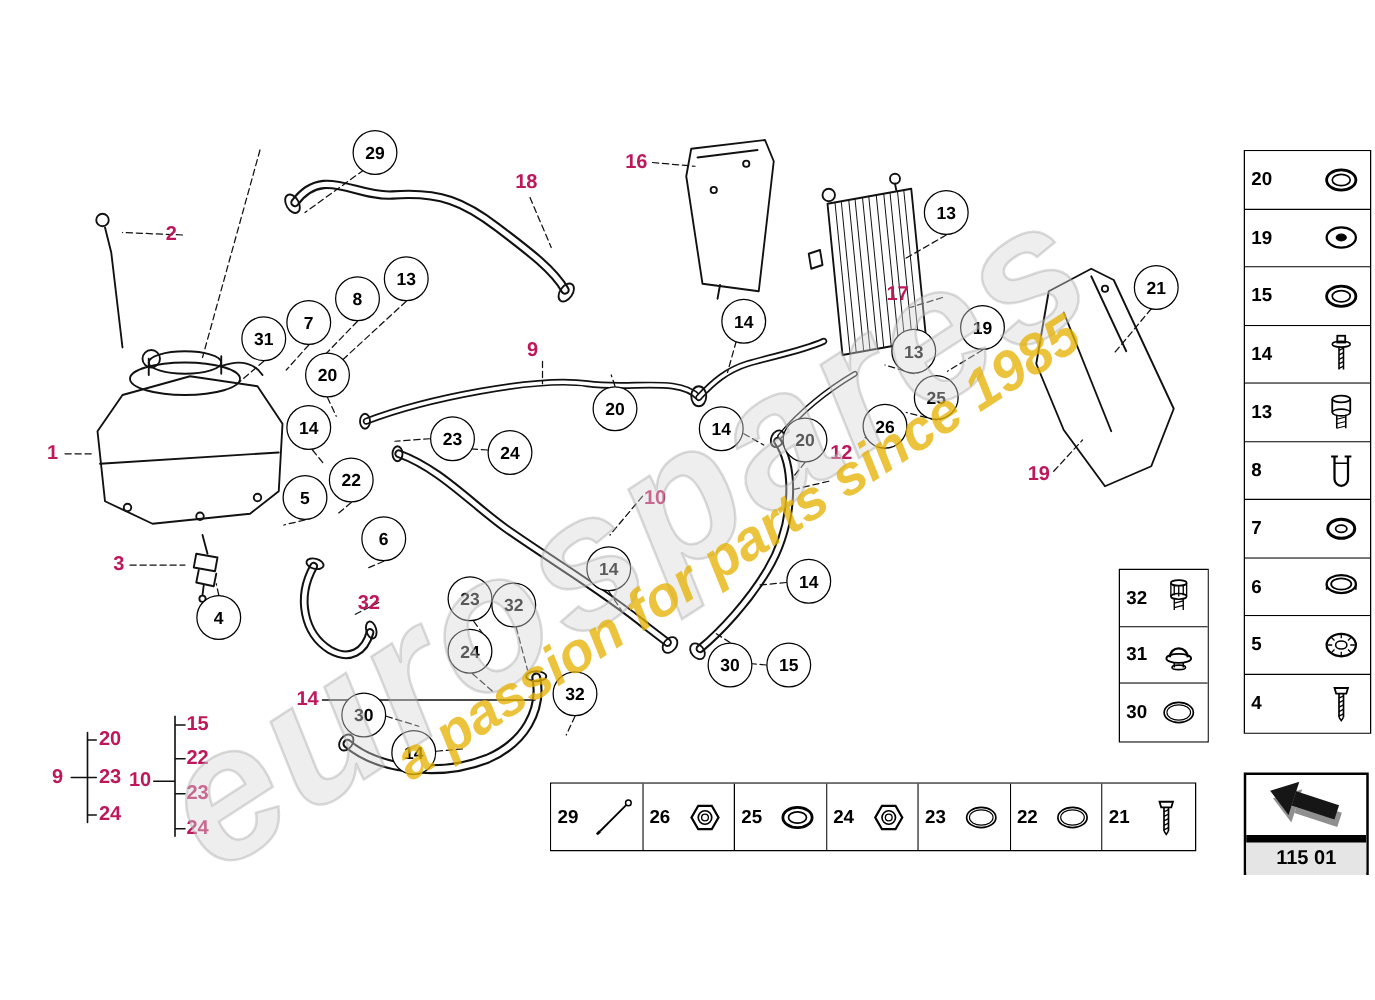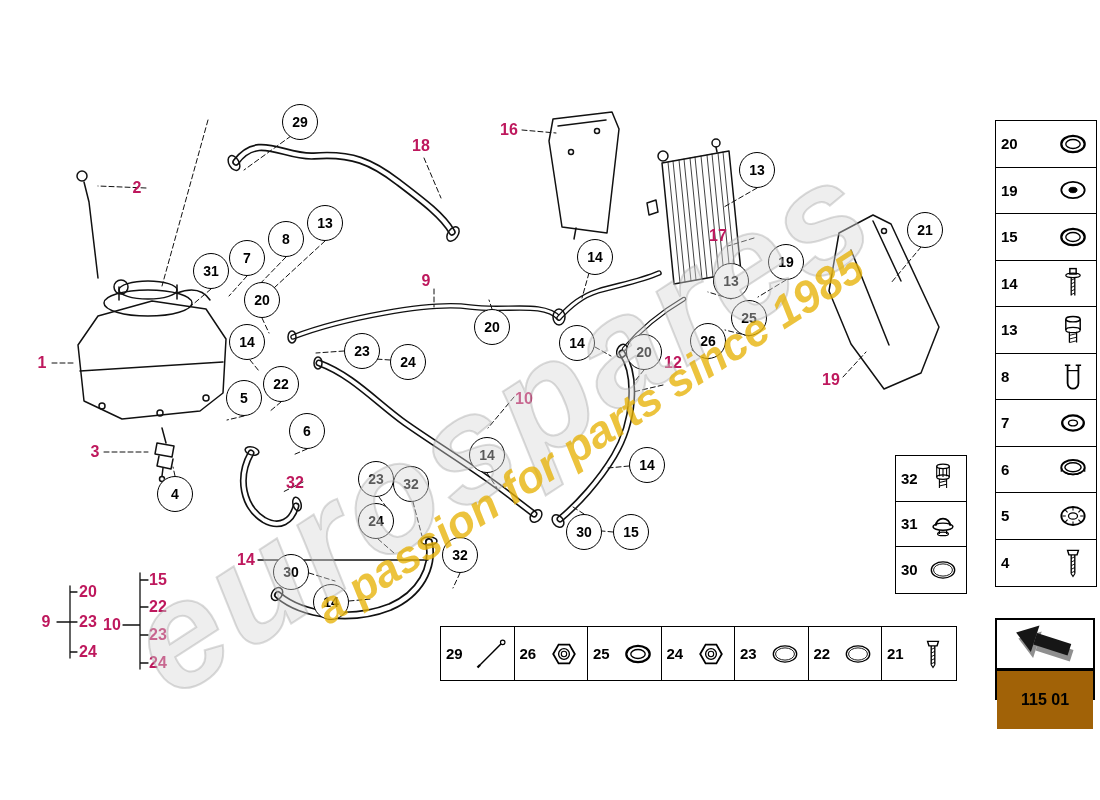--- a/index.html
+++ b/index.html
@@ -56,21 +56,21 @@
   .part-num{font-weight:bold;font-size:15px;color:#000;}
   .part-icon{display:flex;align-items:center;justify-content:center;}
   .part-icon svg{display:block;}
 
   
   .code-box{
     position:absolute;left:995px;top:618px;width:100px;height:82px;border:2px solid #000;
     background:#fff;z-index:4;display:flex;flex-direction:column;box-sizing:border-box;cursor:pointer;
   }
   .code-arrow{flex:1;display:flex;align-items:center;justify-content:center;}
-  .code-label{border-top:3px solid #000000;text-align:center;font-weight:bold;font-size:16px;padding:20px 0;background:#a16207;}
+  .code-label{border-top:6px solid #000000;text-align:center;font-weight:bold;font-size:16px;padding:4px 0;background:#e5e5e5;}
 </style>
 </head>
 <body>
 
 <div class="canvas">
 
   <svg class="art" width="1100" height="800" viewBox="0 0 1100 800" fill="none" stroke="#111" stroke-width="1.5" stroke-linejoin="round" stroke-linecap="round">
 
     <g>
       <path d="M78 345 L98 316 L152 301 L206 309 L226 339 L223 393 L200 411 L122 419 L84 401 Z"></path>

